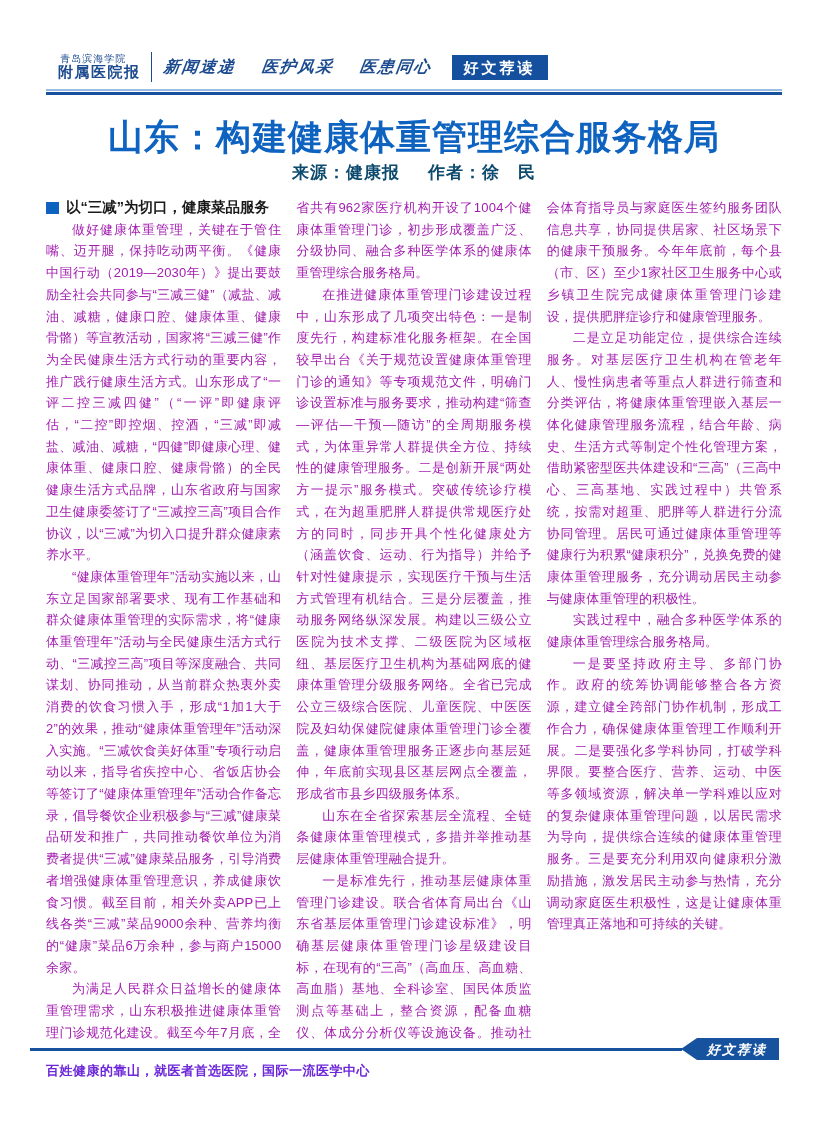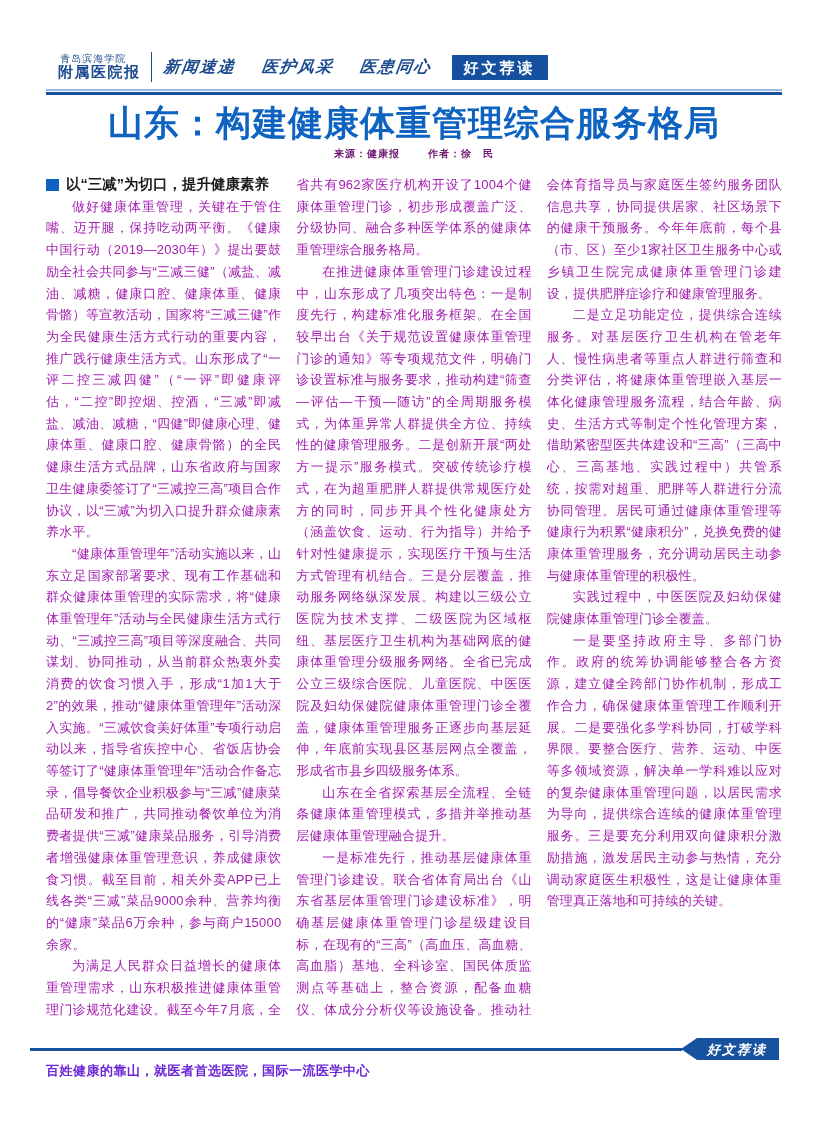--- a/index.html
+++ b/index.html
@@ -23,27 +23,27 @@
   }
   .badge {
     margin-left: 20px; background: #15509e; color: #ffffff;
     font-size: 15px; font-weight: bold; letter-spacing: 3px;
     padding: 5px 12px; line-height: 1;
   }
   .header-rule { margin-top: 5px; border-top: 2px solid #9bbce0; }
   .header-rule-inner { height: 3px; background: #16529e; margin-top: 1px; }
   
   .title {
-    margin: 7px 0 3px; text-align: center; color: #0f63c0;
+    margin: 21px 0 3px; text-align: center; color: #0f63c0;
     font-size: 35px; line-height: 42px; font-weight: bold; letter-spacing: 1px;
     white-space: nowrap;
   }
   .byline {
     display: flex; justify-content: center; gap: 28px;
-    color: #701a75; font-size: 10px; font-weight: bold; letter-spacing: 1px;
+    color: #0c4a6e; font-size: 17px; font-weight: bold; letter-spacing: 1px;
   }
   
   .columns {
     margin-top: 13px; height: 850px; overflow: hidden;
     column-count: 3; column-gap: 15px; column-fill: auto;
     text-align: justify;
   }
   .para {
     font-size: 13px; line-height: 21.7px; color: #a21caf;
     text-indent: 2em; letter-spacing: 0.2px;
@@ -99,30 +99,30 @@
   <h1 class="title">山东：构建健康体重管理综合服务格局</h1>
 
   <div class="byline">
     <span>来源：健康报</span>
     <span>作者：徐　民</span>
   </div>
 
   <main class="columns">
     <h3 class="sec">
       <span class="sq"></span>
-      <span>以“三减”为切口，提升健康素养</span>
+      <span>以“三减”为切口，健康菜品服务</span>
     </h3>
     <p class="para">做好健康体重管理，关键在于管住嘴、迈开腿，保持吃动两平衡。《健康中国行动（2019—2030年）》提出要鼓励全社会共同参与“三减三健”（减盐、减油、减糖，健康口腔、健康体重、健康骨骼）等宣教活动，国家将“三减三健”作为全民健康生活方式行动的重要内容，推广践行健康生活方式。山东形成了“一评二控三减四健”（“一评”即健康评估，“二控”即控烟、控酒，“三减”即减盐、减油、减糖，“四健”即健康心理、健康体重、健康口腔、健康骨骼）的全民健康生活方式品牌，山东省政府与国家卫生健康委签订了“三减控三高”项目合作协议，以“三减”为切入口提升群众健康素养水平。</p>
     <p class="para">“健康体重管理年”活动实施以来，山东立足国家部署要求、现有工作基础和群众健康体重管理的实际需求，将“健康体重管理年”活动与全民健康生活方式行动、“三减控三高”项目等深度融合、共同谋划、协同推动，从当前群众热衷外卖消费的饮食习惯入手，形成“1加1大于2”的效果，推动“健康体重管理年”活动深入实施。“三减饮食美好体重”专项行动启动以来，指导省疾控中心、省饭店协会等签订了“健康体重管理年”活动合作备忘录，倡导餐饮企业积极参与“三减”健康菜品研发和推广，共同推动餐饮单位为消费者提供“三减”健康菜品服务，引导消费者增强健康体重管理意识，养成健康饮食习惯。截至目前，相关外卖APP已上线各类“三减”菜品9000余种、营养均衡的“健康”菜品6万余种，参与商户15000余家。</p>
     <p class="para">为满足人民群众日益增长的健康体重管理需求，山东积极推进健康体重管理门诊规范化建设。截至今年7月底，全省共有962家医疗机构开设了1004个健康体重管理门诊，初步形成覆盖广泛、分级协同、融合多种医学体系的健康体重管理综合服务格局。</p>
     <p class="para">在推进健康体重管理门诊建设过程中，山东形成了几项突出特色：一是制度先行，构建标准化服务框架。在全国较早出台《关于规范设置健康体重管理门诊的通知》等专项规范文件，明确门诊设置标准与服务要求，推动构建“筛查—评估—干预—随访”的全周期服务模式，为体重异常人群提供全方位、持续性的健康管理服务。二是创新开展“两处方一提示”服务模式。突破传统诊疗模式，在为超重肥胖人群提供常规医疗处方的同时，同步开具个性化健康处方（涵盖饮食、运动、行为指导）并给予针对性健康提示，实现医疗干预与生活方式管理有机结合。三是分层覆盖，推动服务网络纵深发展。构建以三级公立医院为技术支撑、二级医院为区域枢纽、基层医疗卫生机构为基础网底的健康体重管理分级服务网络。全省已完成公立三级综合医院、儿童医院、中医医院及妇幼保健院健康体重管理门诊全覆盖，健康体重管理服务正逐步向基层延伸，年底前实现县区基层网点全覆盖，形成省市县乡四级服务体系。</p>
     <p class="para">山东在全省探索基层全流程、全链条健康体重管理模式，多措并举推动基层健康体重管理融合提升。</p>
     <p class="para">一是标准先行，推动基层健康体重管理门诊建设。联合省体育局出台《山东省基层体重管理门诊建设标准》，明确基层健康体重管理门诊星级建设目标，在现有的“三高”（高血压、高血糖、高血脂）基地、全科诊室、国民体质监测点等基础上，整合资源，配备血糖仪、体成分分析仪等设施设备。推动社会体育指导员与家庭医生签约服务团队信息共享，协同提供居家、社区场景下的健康干预服务。今年年底前，每个县（市、区）至少1家社区卫生服务中心或乡镇卫生院完成健康体重管理门诊建设，提供肥胖症诊疗和健康管理服务。</p>
     <p class="para">二是立足功能定位，提供综合连续服务。对基层医疗卫生机构在管老年人、慢性病患者等重点人群进行筛查和分类评估，将健康体重管理嵌入基层一体化健康管理服务流程，结合年龄、病史、生活方式等制定个性化管理方案，借助紧密型医共体建设和“三高”（三高中心、三高基地、实践过程中）共管系统，按需对超重、肥胖等人群进行分流协同管理。居民可通过健康体重管理等健康行为积累“健康积分”，兑换免费的健康体重管理服务，充分调动居民主动参与健康体重管理的积极性。</p>
-    <p class="para">实践过程中，中医医院及妇幼保健院健康体重管理门诊全覆盖。</p>
+    <p class="para">实践过程中，融合多种医学体系的健康体重管理综合服务格局。</p>
     <p class="para">一是要坚持政府主导、多部门协作。政府的统筹协调能够整合各方资源，建立健全跨部门协作机制，形成工作合力，确保健康体重管理工作顺利开展。二是要强化多学科协同，打破学科界限。要整合医疗、营养、运动、中医等多领域资源，解决单一学科难以应对的复杂健康体重管理问题，以居民需求为导向，提供综合连续的健康体重管理服务。三是要充分利用双向健康积分激励措施，激发居民主动参与热情，充分调动家庭医生积极性，这是让健康体重管理真正落地和可持续的关键。</p>
   </main>
 
   <div class="footer-rule-row">
     <div class="footer-line"></div>
     <div class="pennant">好文荐读</div>
   </div>
 
   <div class="footer-slogan">百姓健康的靠山，就医者首选医院，国际一流医学中心</div>
 

